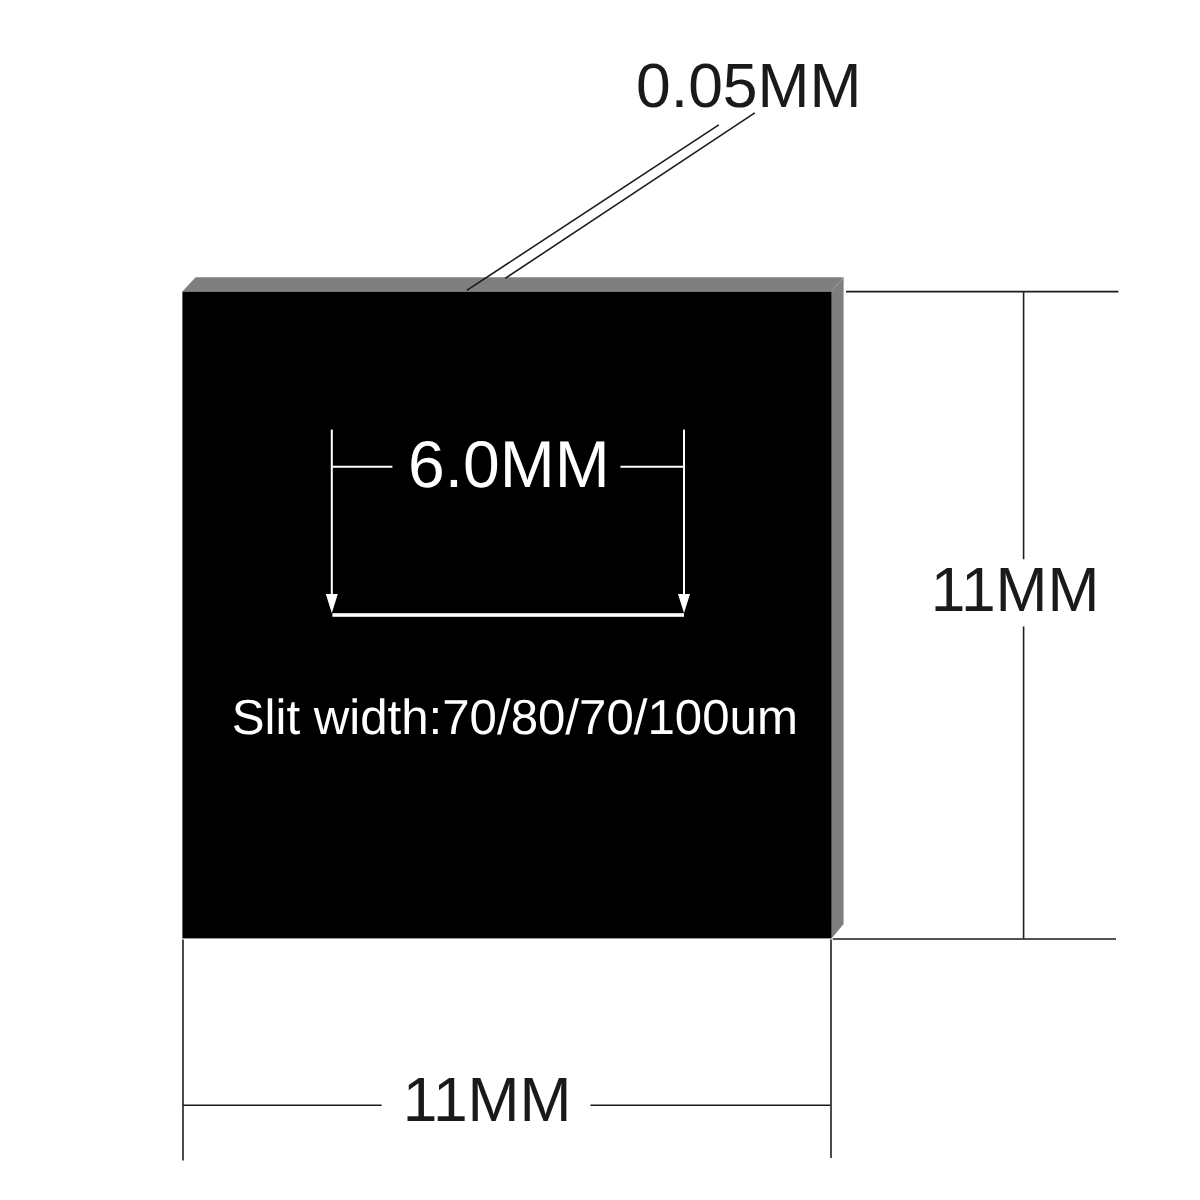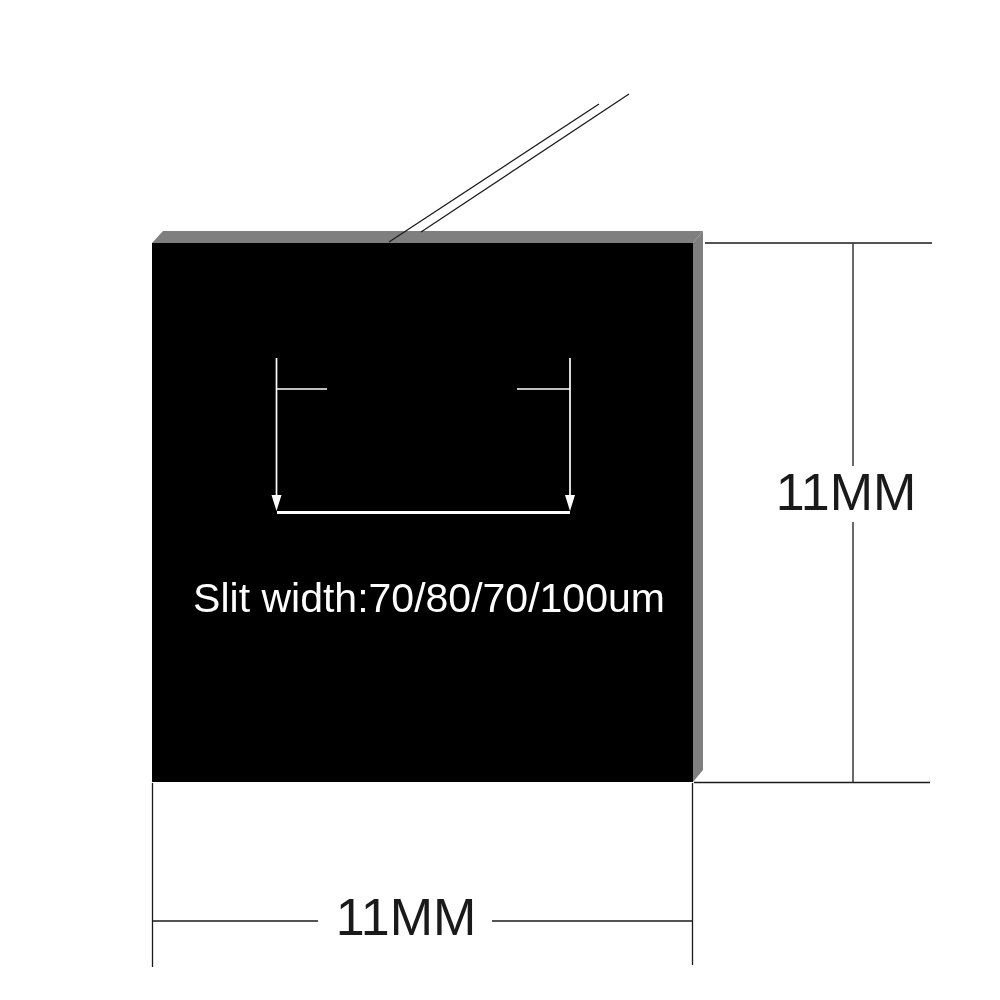--- a/index.html
+++ b/index.html
@@ -56,20 +56,22 @@
     <line class="blk" x1="694" y1="782.5" x2="930" y2="782.5"></line>
     <line class="blk" x1="853" y1="243.5" x2="853" y2="466"></line>
     <line class="blk" x1="853" y1="522" x2="853" y2="782"></line>
 
     <line class="blk" x1="152.5" y1="783" x2="152.5" y2="967"></line>
     <line class="blk" x1="692.5" y1="783" x2="692.5" y2="965"></line>
     <line class="blk" x1="152.5" y1="921" x2="318" y2="921"></line>
     <line class="blk" x1="492" y1="921" x2="692" y2="921"></line>
   </svg>
 
+  <div class="label fs52" style="left:624px;top:46px;">0.05MM</div>
 
+  <div class="label white fs55" style="left:424px;top:360px;">6.0MM</div>
 
   <div class="label white fs41" style="left:429px;top:578px;">Slit width:70/80/70/100um</div>
 
   <div class="label fs52" style="left:846px;top:466px;">11MM</div>
 
   <div class="label fs52" style="left:406px;top:891px;">11MM</div>
 </div>
 
 </body></html>

